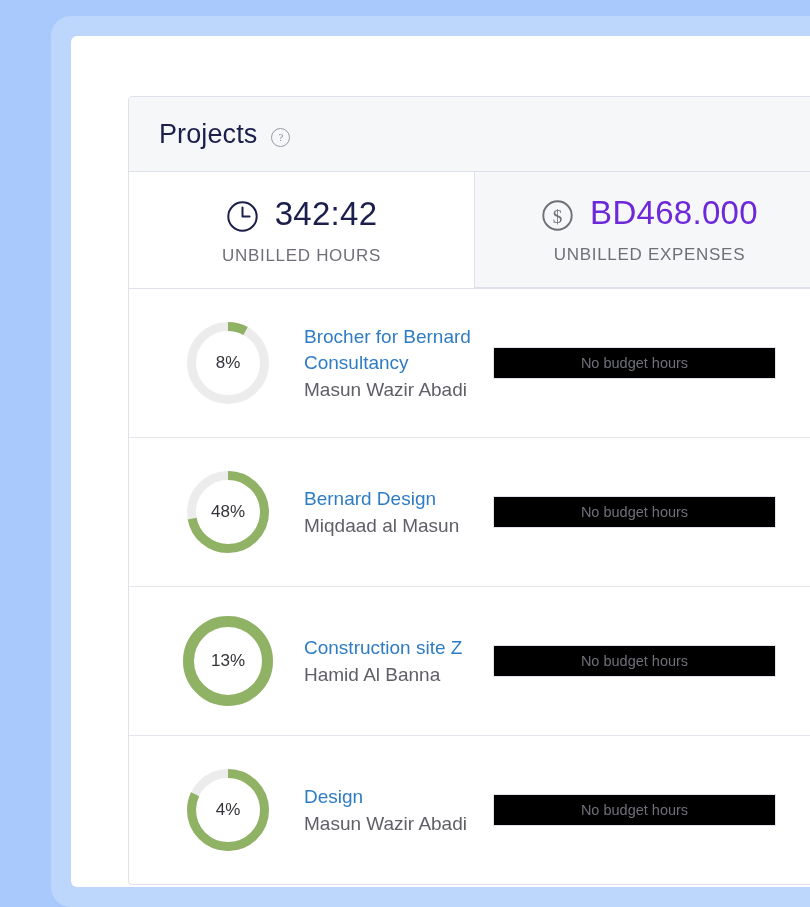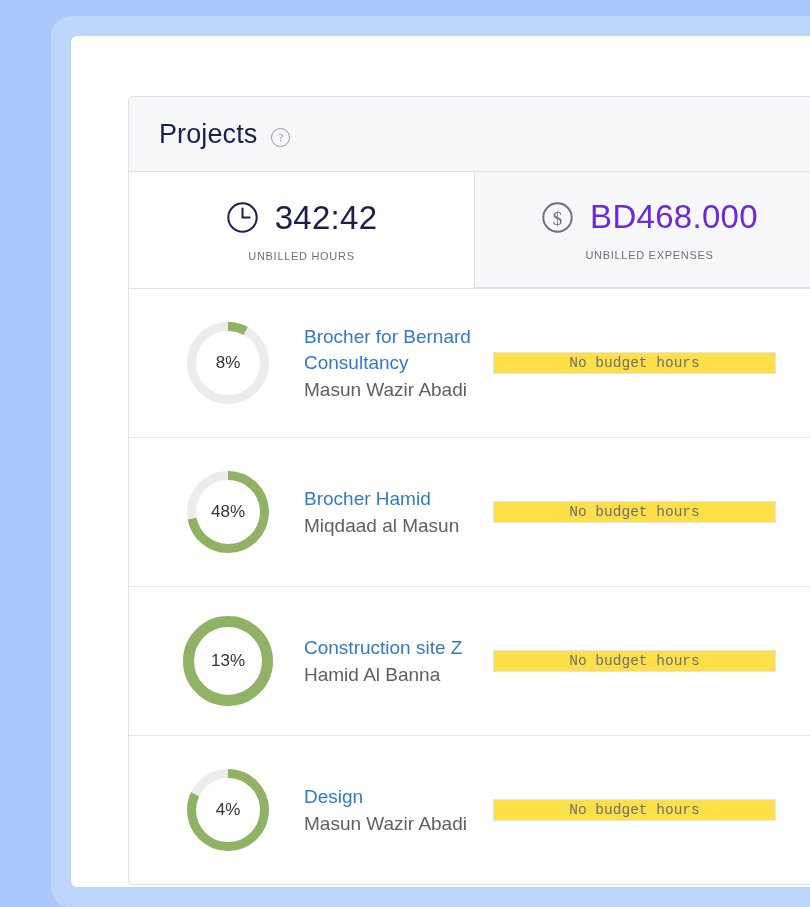--- a/index.html
+++ b/index.html
@@ -100,32 +100,32 @@
     background: #ffffff;
     border-right: 1px solid #dfe0ea;
   }
   .stat-tab.inactive {
     flex: 1;
     background: #f6f7f9;
     border-bottom: 1px solid #dfe0ea;
   }
   .stat-main {
     display: flex;
-    align-items: center;
+    align-items: flex-end;
     gap: 16px;
   }
   .stat-value {
     font-size: 33px;
     letter-spacing: 0.3px;
   }
   .stat-tab.active .stat-value { color: #1c1f4b; }
   .stat-tab.inactive .stat-value { color: #6d28d9; }
   .stat-label {
     margin-top: 13px;
-    font-size: 11px;
+    font-size: 17px;
     letter-spacing: 0.7px;
     color: #6f6f79;
   }
   .stat-icon svg { display: block; }
 
   
   .project-row {
     display: flex;
     align-items: center;
     height: 149px;
@@ -163,32 +163,31 @@
   }
   .project-client {
     color: #5f5f68;
     font-size: 19px;
     line-height: 26px;
     margin-top: 1px;
   }
 
   .budget-box {
     width: 283px;
-    height: 22px;
+    height: 32px;
     border: 1px solid #e2e3ec;
     box-sizing: border-box;
     display: flex;
     align-items: center;
     justify-content: center;
     color: #6f6f79;
     font-size: 14.5px;
-    background: #fde047;
+    background: #000000;
     cursor: pointer;
     flex: 0 0 auto;
-    font-family: Liberation Mono, monospace;
   }
 </style>
 </head>
 <body>
 
 <div id="app-frame">
   <div id="frame-ring"></div>
   <div id="page-surface">
 
     <div id="projects-card">
@@ -245,21 +244,21 @@
           </div>
           <div class="project-row">
             <div class="donut-wrap" style="width:100px;height:100px">
               <svg width="82" height="82" viewBox="0 0 82 82">
                 <circle cx="41" cy="41" r="36.5" fill="none" stroke="#ececec" stroke-width="9"></circle>
                 <circle cx="41" cy="41" r="36.5" fill="none" stroke="#8fb264" stroke-width="9" stroke-dasharray="165.12 64.21" transform="rotate(-90 41 41)"></circle>
               </svg>
               <span class="donut-label">48%</span>
             </div>
             <div class="project-info">
-              <div class="project-name">Brocher Hamid</div>
+              <div class="project-name">Bernard Design</div>
               <div class="project-client">Miqdaad al Masun</div>
             </div>
             <div class="budget-box">No budget hours</div>
           </div>
           <div class="project-row">
             <div class="donut-wrap" style="width:100px;height:100px">
               <svg width="90" height="90" viewBox="0 0 90 90">
                 <circle cx="45" cy="45" r="39.5" fill="none" stroke="#ececec" stroke-width="11"></circle>
                 <circle cx="45" cy="45" r="39.5" fill="none" stroke="#8fb264" stroke-width="11" stroke-dasharray="248.19 0.00" transform="rotate(-90 45 45)"></circle>
               </svg>

